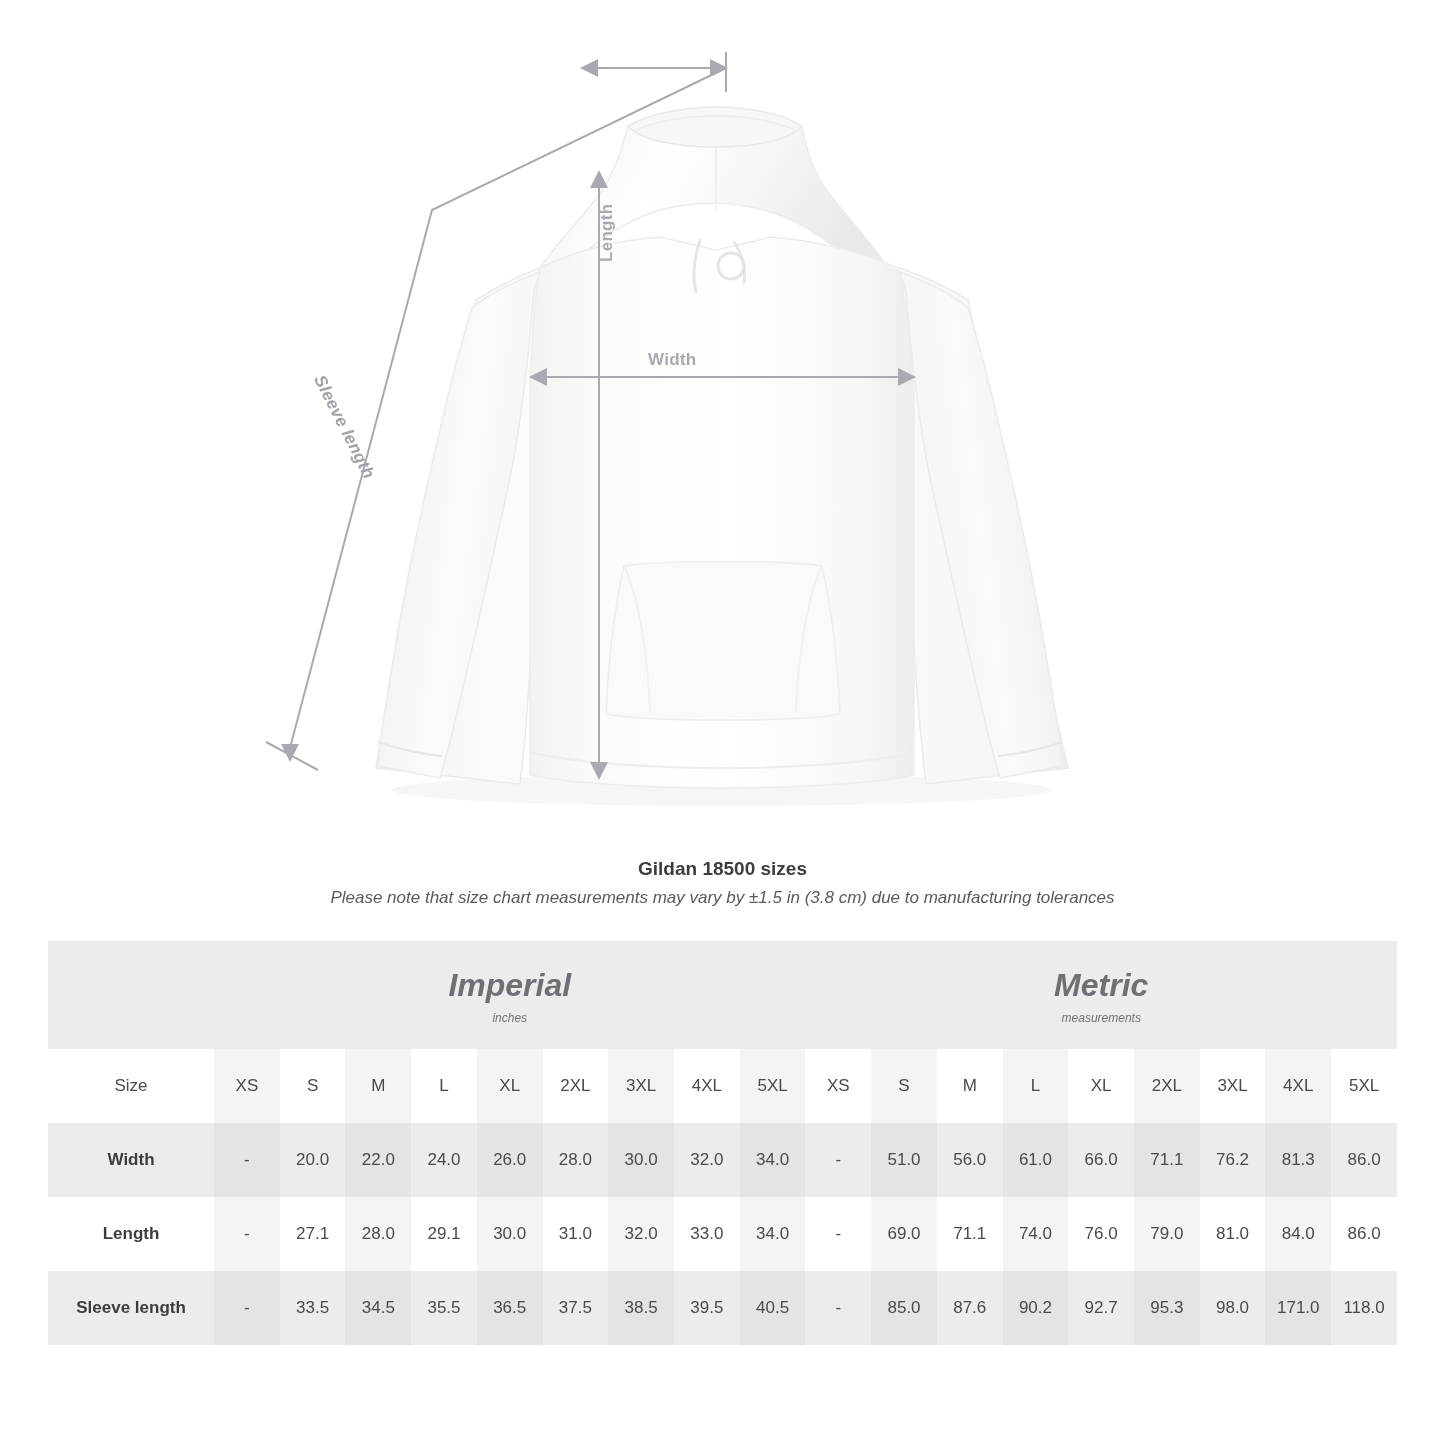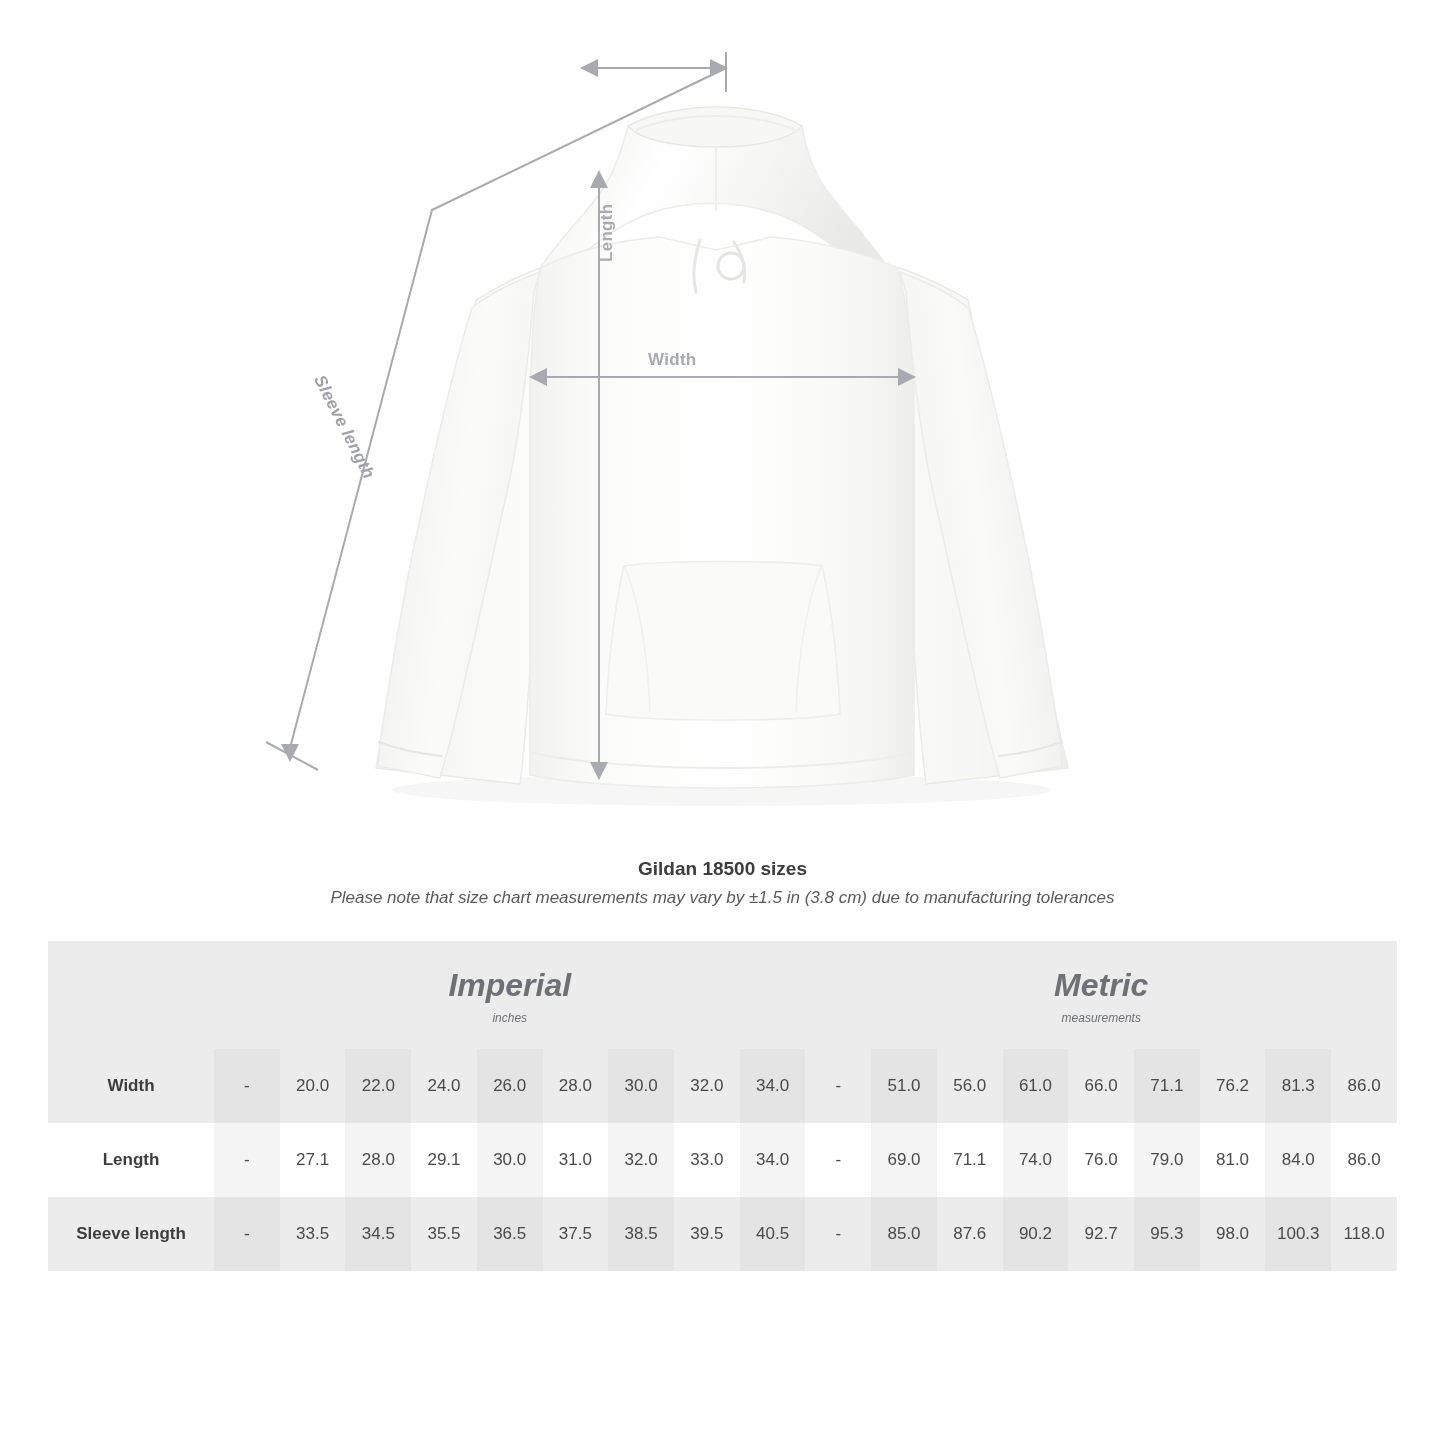--- a/index.html
+++ b/index.html
@@ -329,20 +329,41 @@
           <td colspan="9">
             <div class="sys-name">Imperial</div>
             <div class="sys-unit">inches</div>
           </td>
           <td colspan="9">
             <div class="sys-name">Metric</div>
             <div class="sys-unit">measurements</div>
           </td>
         </tr>
 
+        <tr class="hdr-row">
+          <td class="rowlabel">Size</td>
+          <td class="alt">XS</td>
+          <td>S</td>
+          <td class="alt">M</td>
+          <td>L</td>
+          <td class="alt">XL</td>
+          <td>2XL</td>
+          <td class="alt">3XL</td>
+          <td>4XL</td>
+          <td class="alt">5XL</td>
+          <td>XS</td>
+          <td class="alt">S</td>
+          <td>M</td>
+          <td class="alt">L</td>
+          <td>XL</td>
+          <td class="alt">2XL</td>
+          <td>3XL</td>
+          <td class="alt">4XL</td>
+          <td>5XL</td>
+        </tr>
 
         <tr class="data-row row-shade">
           <td class="rowlabel">Width</td>
           <td class="alt">-</td>
           <td>20.0</td>
           <td class="alt">22.0</td>
           <td>24.0</td>
           <td class="alt">26.0</td>
           <td>28.0</td>
           <td class="alt">30.0</td>
@@ -392,19 +413,19 @@
           <td class="alt">38.5</td>
           <td>39.5</td>
           <td class="alt">40.5</td>
           <td>-</td>
           <td class="alt">85.0</td>
           <td>87.6</td>
           <td class="alt">90.2</td>
           <td>92.7</td>
           <td class="alt">95.3</td>
           <td>98.0</td>
-          <td class="alt">100.3</td>
+          <td class="alt">171.0</td>
           <td>118.0</td>
         </tr>
       </tbody>
     </table>
   </div>
 </div>
 
 </body></html>

